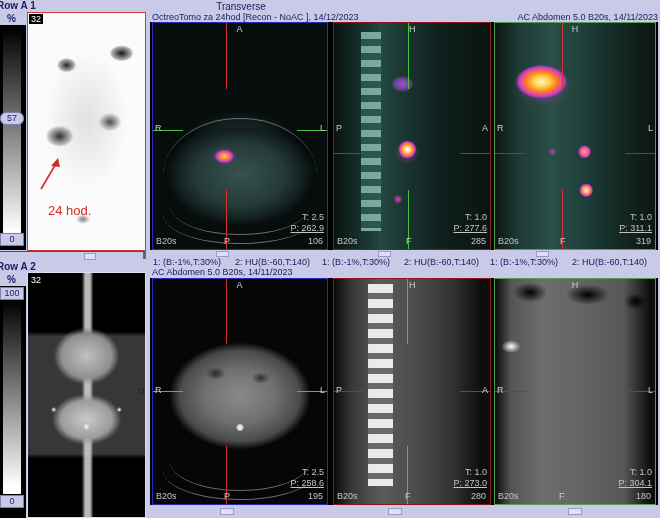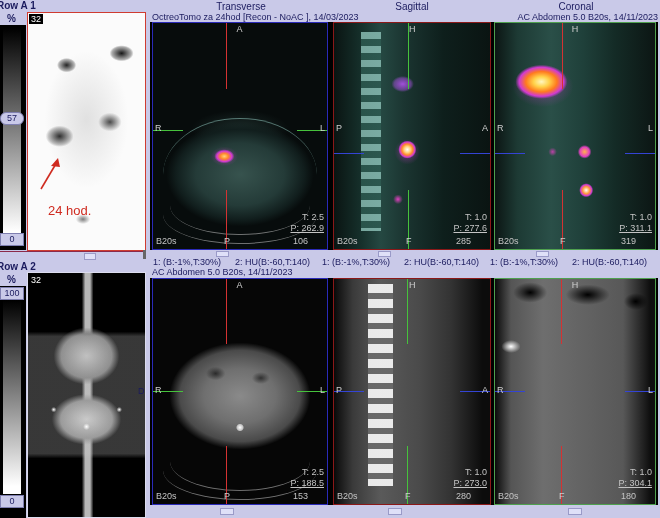--- a/index.html
+++ b/index.html
@@ -72,21 +72,21 @@
   .hl{left:0;top:var(--hy);width:30px;height:1px;background:var(--hc);}
   .hr{right:0;top:var(--hy);width:30px;height:1px;background:var(--hc);}
   .ol{position:absolute;color:#cfcfcf;font-size:9px;}
   .ol.t{top:1px;left:48%;}
   .ol.b{bottom:3px;left:calc(var(--vx) - 2px);}
   .ol.l{left:2px;} .ol.r{right:2px;}
   #row0 .ol.l,#row0 .ol.r{top:100px;}
   #row1 .ol.l,#row1 .ol.r{top:106px;}
   .ov{position:absolute;color:#c4c4c4;font-size:9px;}
   .tval{right:3px;bottom:27px;} .pval{right:3px;bottom:16px;text-decoration:underline;}
-  .series{left:3px;bottom:3px;} .slice{right:19px;bottom:3px;}
+  .series{left:3px;bottom:3px;} .slice{right:4px;bottom:3px;}
   .arc{position:absolute;border-bottom:1px solid rgba(195,195,195,.55);border-radius:50%;}
   .arc1{left:10%;width:80%;height:26%;bottom:6%;} .arc2{left:6%;width:88%;height:26%;bottom:2%;}
   .skinarc{position:absolute;left:6%;top:42%;width:88%;height:50%;border-top:1px solid rgba(160,220,210,.5);border-radius:50%;}
   .spine-strip{position:absolute;opacity:.8;}
   .sp-fused{left:17%;top:4%;width:13%;height:88%;background:repeating-linear-gradient(180deg,#8fc4ba 0 7px,#2e5c52 7px 14px);}
   .sp-ct{left:22%;top:2%;width:16%;height:90%;background:repeating-linear-gradient(180deg,#f2f2f2 0 9px,#6a6a6a 9px 15px);opacity:.95;}
 
   .img-fused-axial{background:
       radial-gradient(ellipse 10px 7px at 41% 59%, #ffd27a 0%, #ff8a2a 40%, #d23ad2 75%, transparent 100%),
       radial-gradient(ellipse 18px 13px at 41% 59%, rgba(210,60,210,.5), transparent 75%),
@@ -162,23 +162,21 @@
   <div class="abs marker" id="a2-m0">0</div>
 
   <div class="abs" id="a2-img">
     <span class="abs" id="a2-badge">32</span>
   </div>
   <span class="abs small navy" id="d-label">D</span>
 
   <div class="abs" id="main">
 
     <div class="abs colt navy" id="ct0">Transverse</div>
-    <div class="abs colt navy" id="ct1">Sagittal</div>
-    <div class="abs colt navy" id="ct2">Coronal</div>
-    <div class="abs small navy" id="ser1l">OctreoTomo za 24hod [Recon - NoAC ], 14/03/2023</div>
+    <div class="abs small navy" id="ser1l">OctreoTomo za 24hod [Recon - NoAC ], 14/12/2023</div>
     <div class="abs small navy" id="ser1r">AC Abdomen 5.0 B20s, 14/11/2023</div>
 
     <div class="abs prow" id="row0">
 
       <div class="panel pc0" style="--vx:73px;--hy:107px;">
         <div class="pimg img-fused-axial"></div>
         <div class="skinarc"></div>
         <div class="arc arc1"></div>
         <div class="arc arc2"></div>
         <div class="seg vt"></div>
@@ -251,23 +249,23 @@
         <div class="arc arc2"></div>
         <div class="seg vt"></div>
         <div class="seg vb"></div>
         <div class="seg hl"></div>
         <div class="seg hr"></div>
         <span class="ol t">A</span>
         <span class="ol l">R</span>
         <span class="ol r">L</span>
         <span class="ol b">P</span>
         <span class="ov tval">T: 2.5</span>
-        <span class="ov pval">P: 188.5</span>
-        <span class="ov series">B20s</span>
-        <span class="ov slice">153</span>
+        <span class="ov pval">P: 258.6</span>
+        <span class="ov series">B20s</span>
+        <span class="ov slice">195</span>
       </div>
 
       <div class="panel pc1" style="--vx:73px;--hy:112px;">
         <div class="pimg img-ct-sag"></div>
         <div class="spine-strip sp-ct"></div>
         <div class="seg vt"></div>
         <div class="seg vb"></div>
         <div class="seg hl"></div>
         <div class="seg hr"></div>
         <span class="ol t">H</span>

